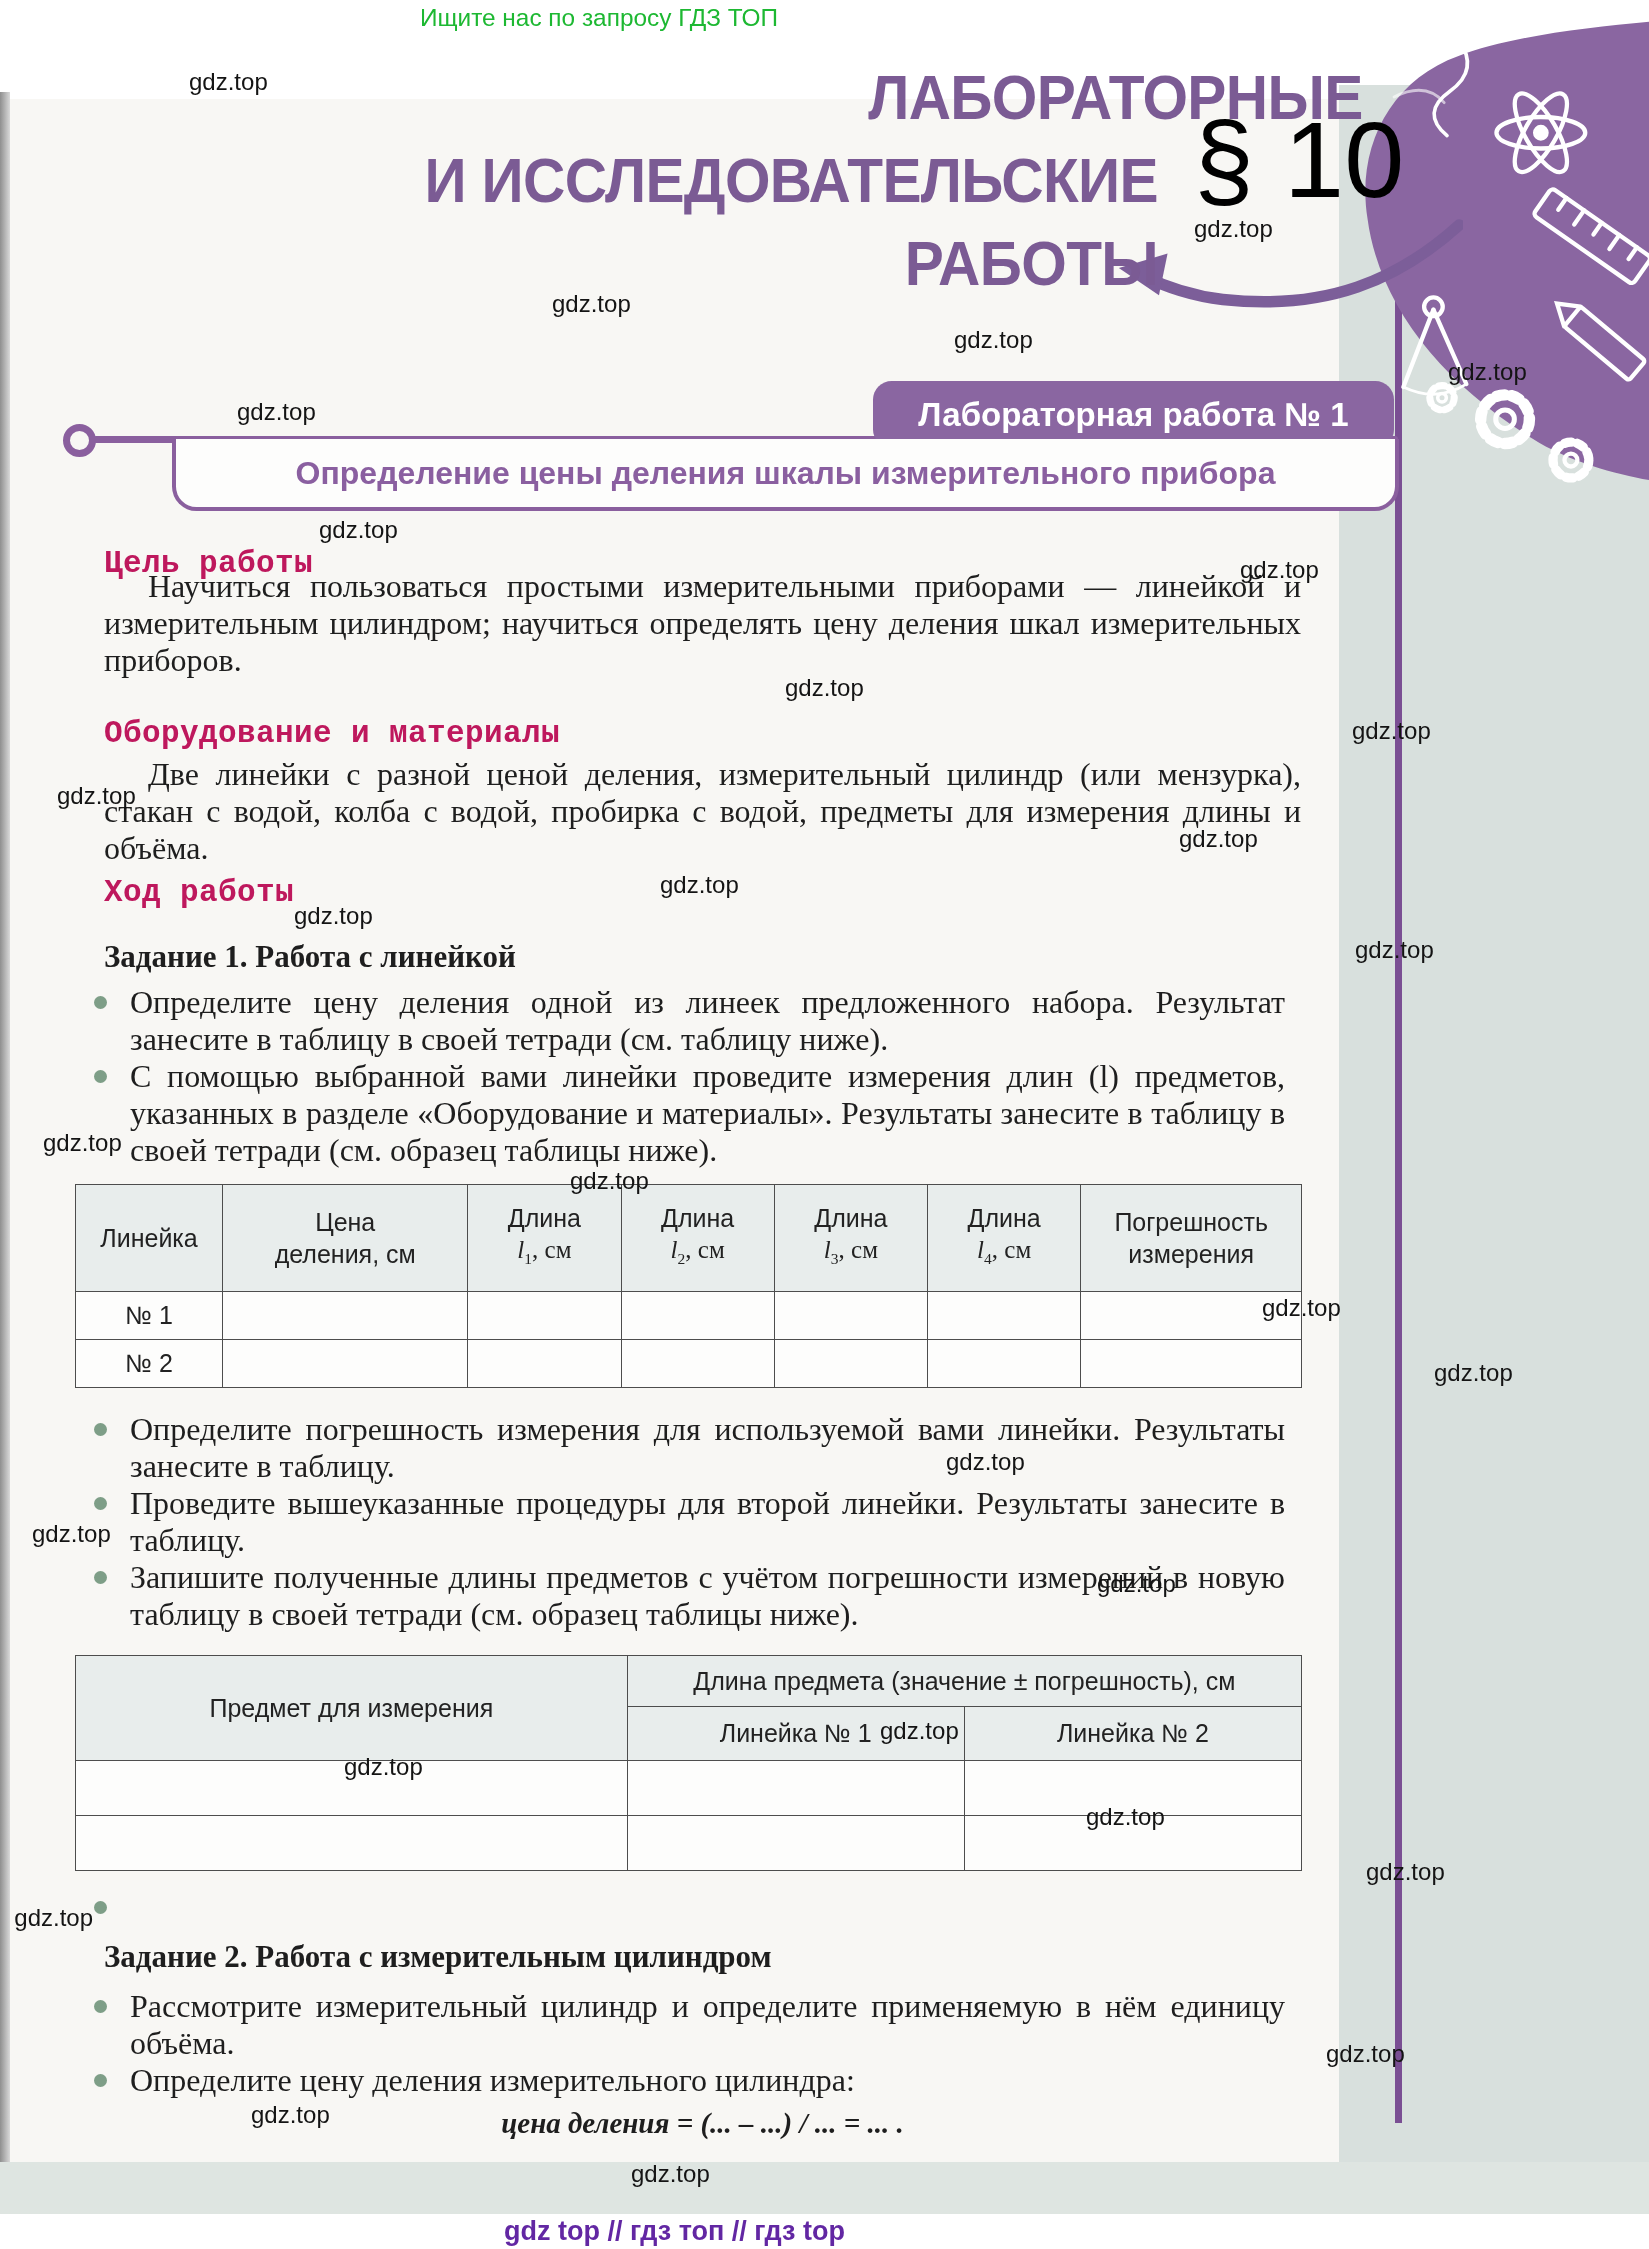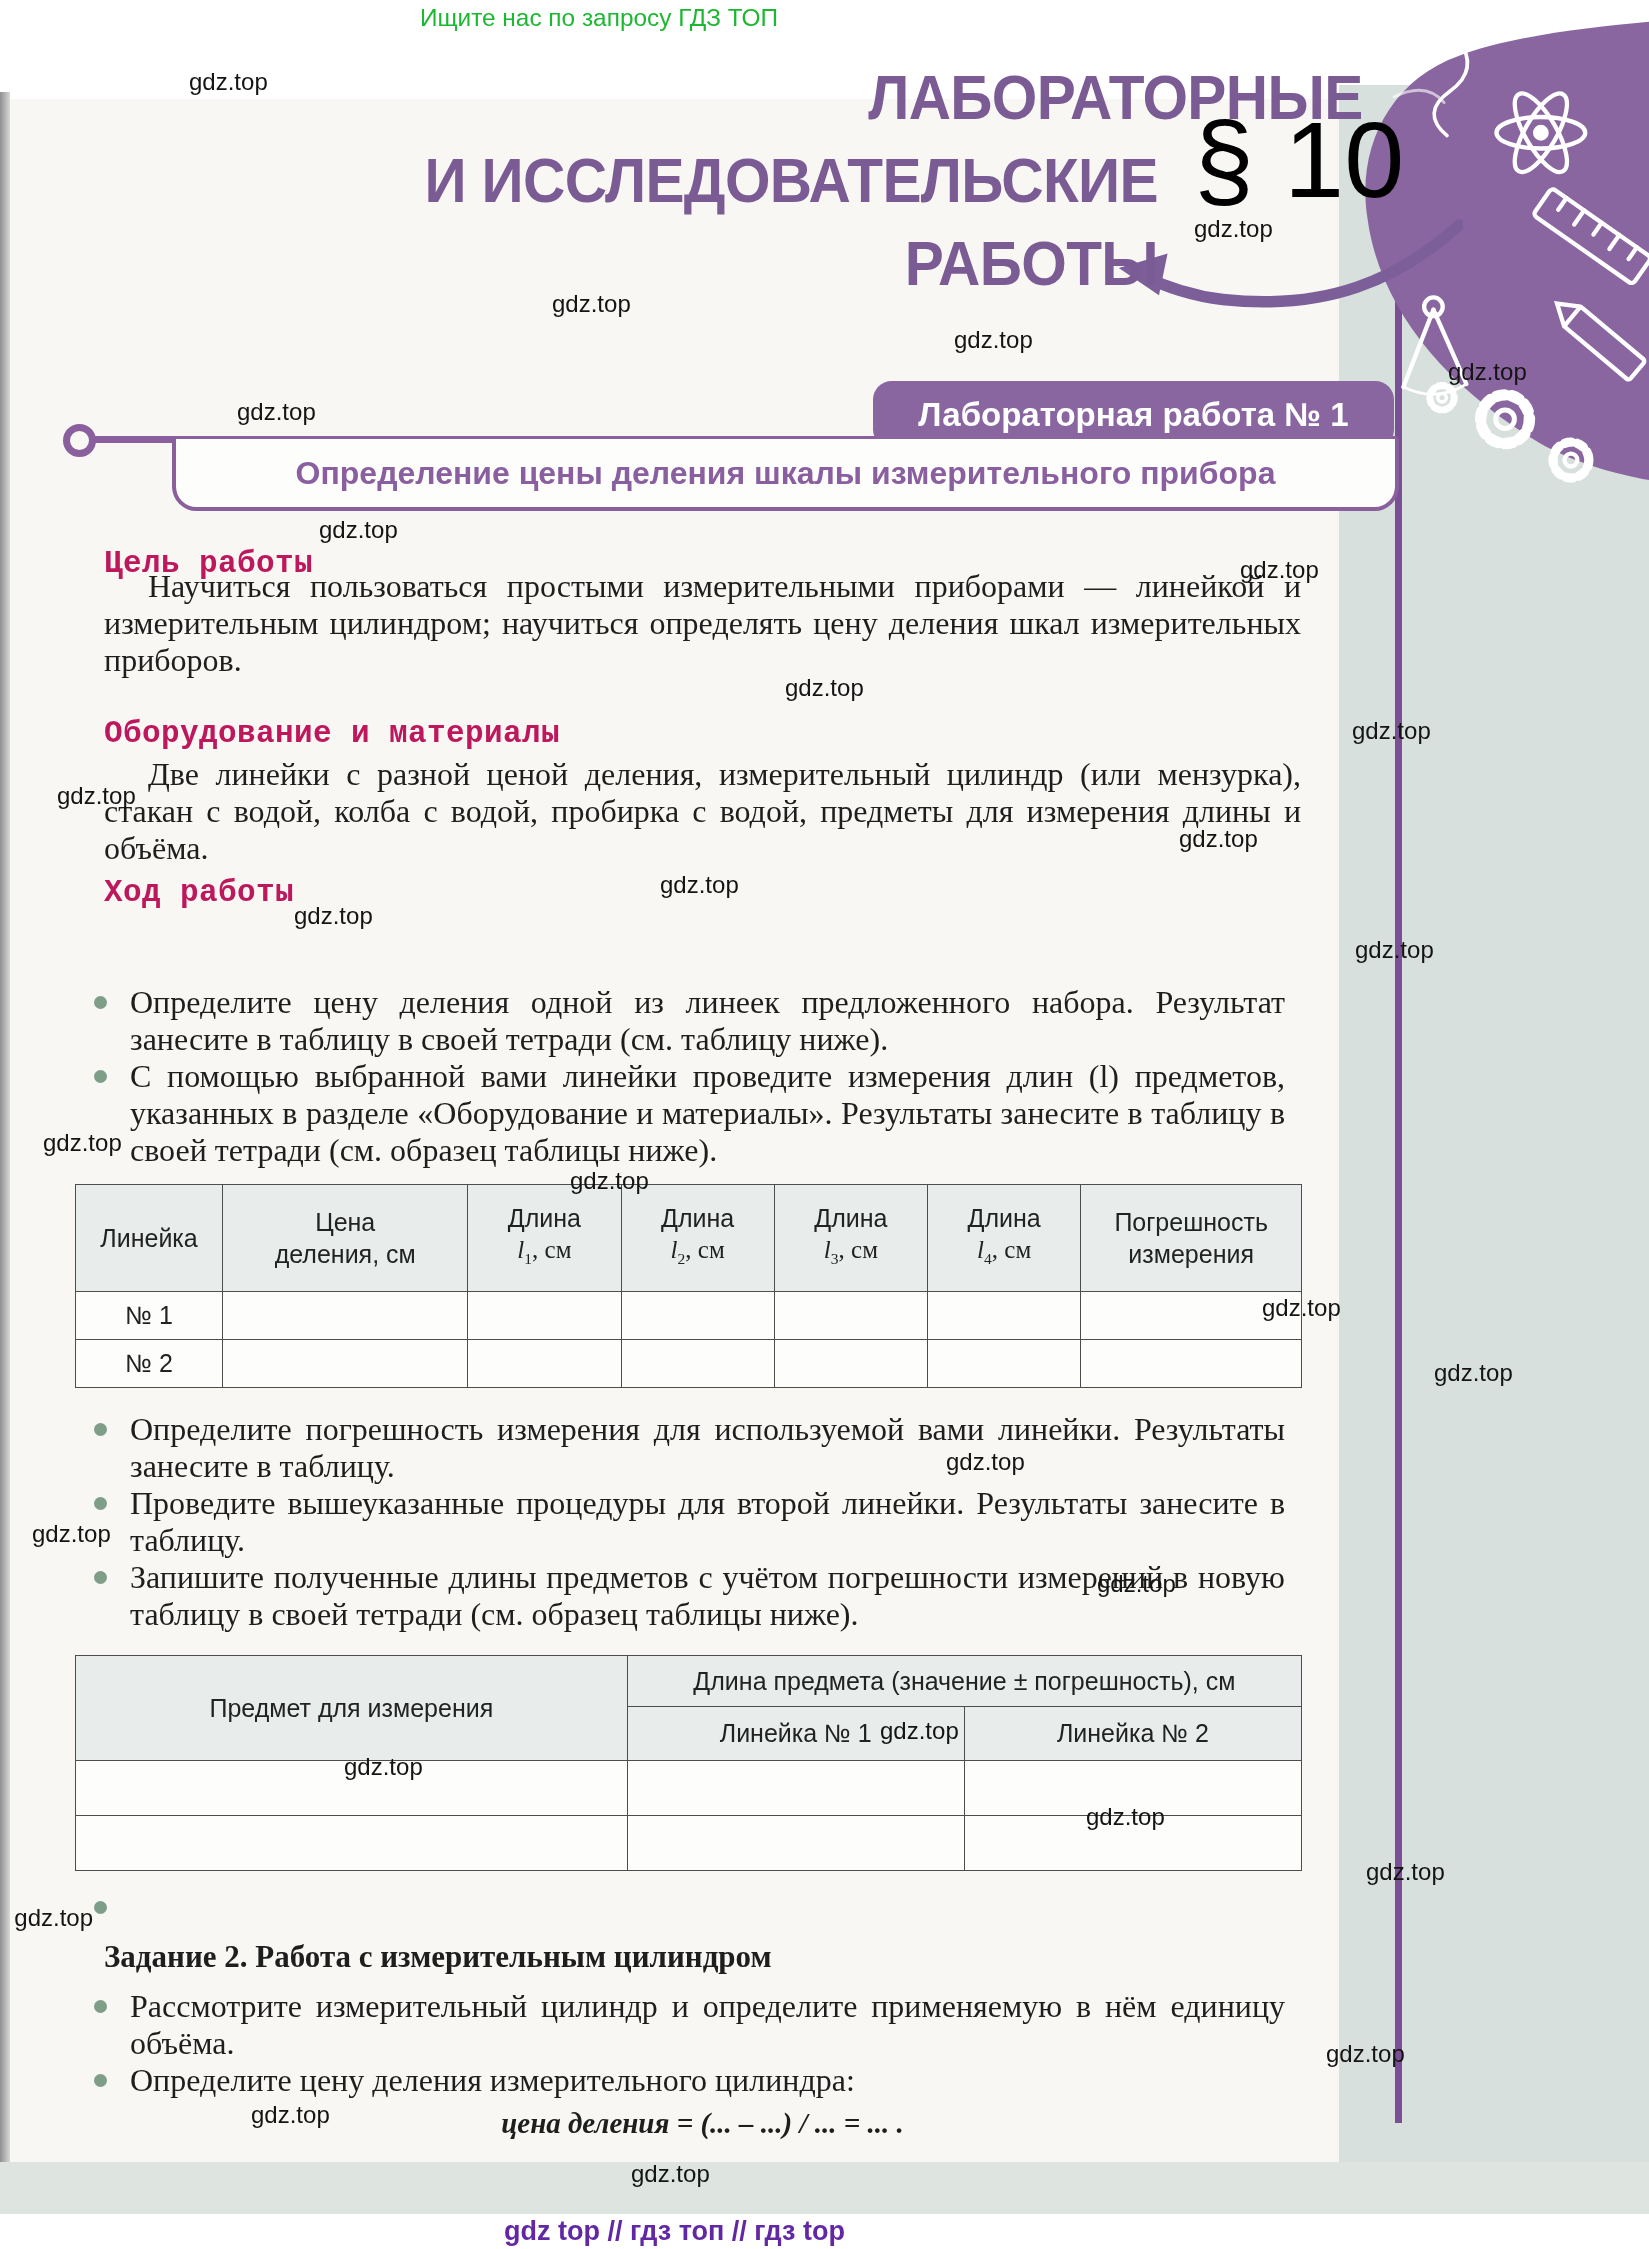--- a/index.html
+++ b/index.html
@@ -153,20 +153,21 @@
   <div class="abs lab-sub">Определение цены деления шкалы измерительного прибора</div>
 
   <div class="abs ghead h-goal">Цель работы</div>
   <div class="abs para p-goal">Научиться пользоваться простыми измерительными приборами — линейкой и измерительным цилиндром; научиться определять цену деления шкал измерительных приборов.</div>
 
   <div class="abs ghead h-equip">Оборудование и материалы</div>
   <div class="abs para p-equip">Две линейки с разной ценой деления, измерительный цилиндр (или мензурка), стакан с водой, колба с водой, пробирка с водой, предметы для измерения длины и объёма.</div>
 
   <div class="abs ghead h-proc">Ход работы</div>
 
+  <div class="abs thead h-task1">Задание 1. Работа с линейкой</div>
 
   <div class="abs blist bl-a">
     <div class="bullet">
       <span class="dot"></span>
       <span>Определите цену деления одной из линеек предложенного набора. Результат занесите в таблицу в своей тетради (см. таблицу ниже).</span>
     </div>
     <div class="bullet">
       <span class="dot"></span>
       <span>С помощью выбранной вами линейки проведите измерения длин (l) предметов, указанных в разделе «Оборудование и материалы». Результаты занесите в таблицу в своей тетради (см. образец таблицы ниже).</span>
     </div>

